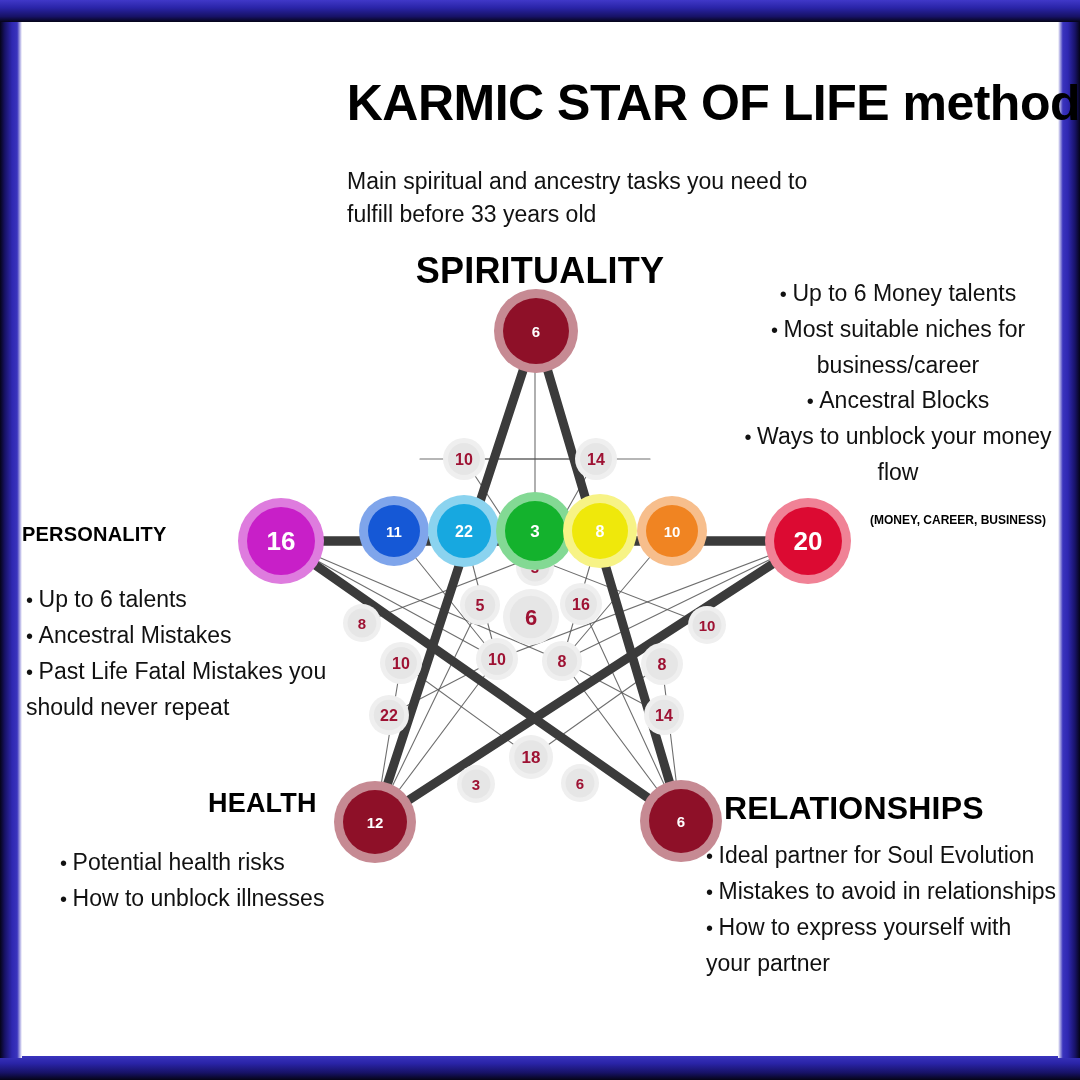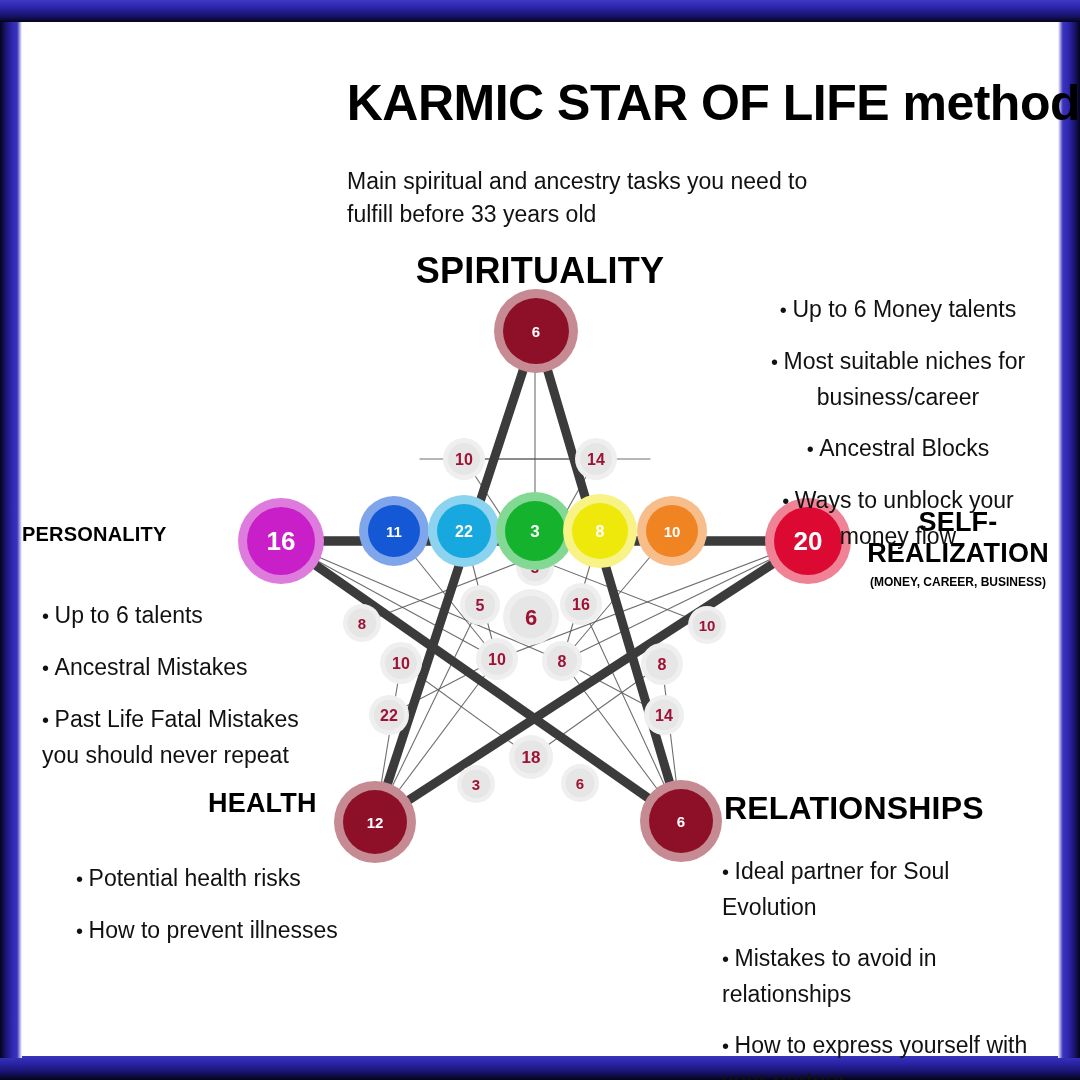--- a/index.html
+++ b/index.html
@@ -110,21 +110,21 @@
     position: absolute;
     font-size: 23px;
     line-height: 35px;
     color: #111;
   }
   .bullets ul {
     list-style: none;
     margin: 0;
     padding: 0;
   }
-  .bullets li { margin: 16px; }
+  .bullets li { margin: 0; }
   .b-center li { text-align: center; }
   .b-center li .txt { display: inline; }
 
   #bullets-money   { top: 276px; left: 730px; width: 336px; }
   #bullets-personality { top: 582px; left: 26px; width: 330px; }
   #bullets-health  { top: 845px; left: 60px; width: 380px; }
   #bullets-relationships { top: 838px; left: 706px; width: 352px; }
 
   .dot { font-size: 20px; }
 </style>
@@ -262,21 +262,20 @@
         <text x="375" y="822" text-anchor="middle" dominant-baseline="central" fill="#ffffff" font-size="15" font-weight="bold" font-family="&quot;Liberation Sans&quot;, sans-serif">12</text>
         <circle cx="681" cy="821" r="41" fill="#C68A93"></circle>
         <circle cx="681" cy="821" r="32" fill="#8E1028"></circle>
         <text x="681" y="821" text-anchor="middle" dominant-baseline="central" fill="#ffffff" font-size="15" font-weight="bold" font-family="&quot;Liberation Sans&quot;, sans-serif">6</text>
       </g>
   </svg>
 
   <div class="point-label" id="label-spirituality">SPIRITUALITY</div>
   <div class="point-label" id="label-personality">PERSONALITY</div>
   <div class="point-label" id="label-selfrealization">
-    <span>SELF-REALIZATION</span>
     <span class="sub">(MONEY, CAREER, BUSINESS)</span>
   </div>
   <div class="point-label" id="label-health">HEALTH</div>
   <div class="point-label" id="label-relationships">RELATIONSHIPS</div>
 
   <div class="bullets b-center" id="bullets-money">
     <ul>
         <li><span class="dot">• </span><span class="txt">Up to 6 Money talents</span></li>
         <li><span class="dot">• </span><span class="txt">Most suitable niches for business/career</span></li>
         <li><span class="dot">• </span><span class="txt">Ancestral Blocks</span></li>
@@ -286,21 +285,21 @@
   <div class="bullets" id="bullets-personality">
     <ul>
         <li><span class="dot">• </span><span class="txt">Up to 6 talents</span></li>
         <li><span class="dot">• </span><span class="txt">Ancestral Mistakes</span></li>
         <li><span class="dot">• </span><span class="txt">Past Life Fatal Mistakes you should never repeat</span></li>
       </ul>
   </div>
   <div class="bullets" id="bullets-health">
     <ul>
         <li><span class="dot">• </span><span class="txt">Potential health risks</span></li>
-        <li><span class="dot">• </span><span class="txt">How to prevent illnesses</span></li>
+        <li><span class="dot">• </span><span class="txt">How to unblock illnesses</span></li>
       </ul>
   </div>
   <div class="bullets" id="bullets-relationships">
     <ul>
         <li><span class="dot">• </span><span class="txt">Ideal partner for Soul Evolution</span></li>
         <li><span class="dot">• </span><span class="txt">Mistakes to avoid in relationships</span></li>
         <li><span class="dot">• </span><span class="txt">How to express yourself with your partner</span></li>
       </ul>
   </div>
 

